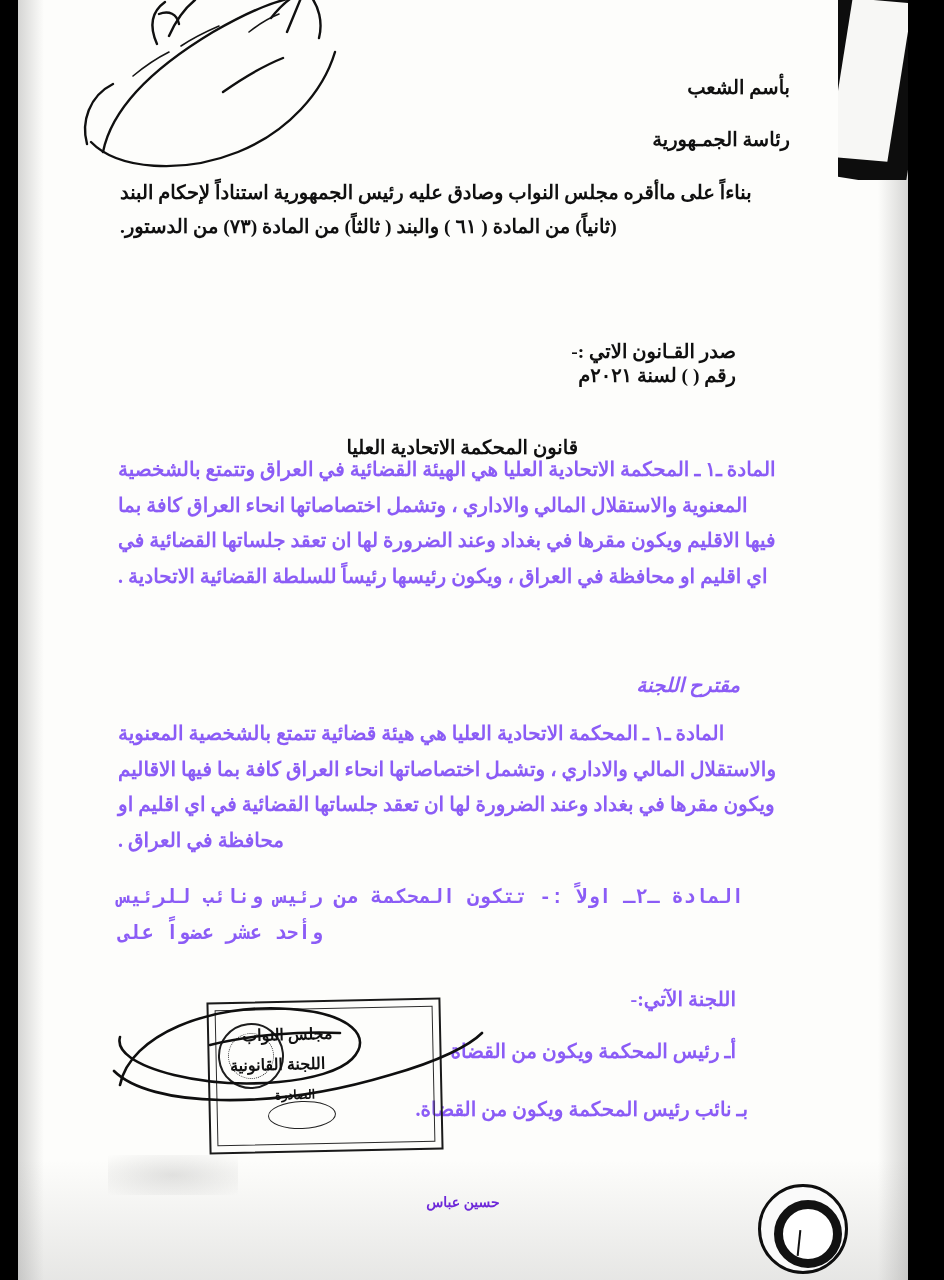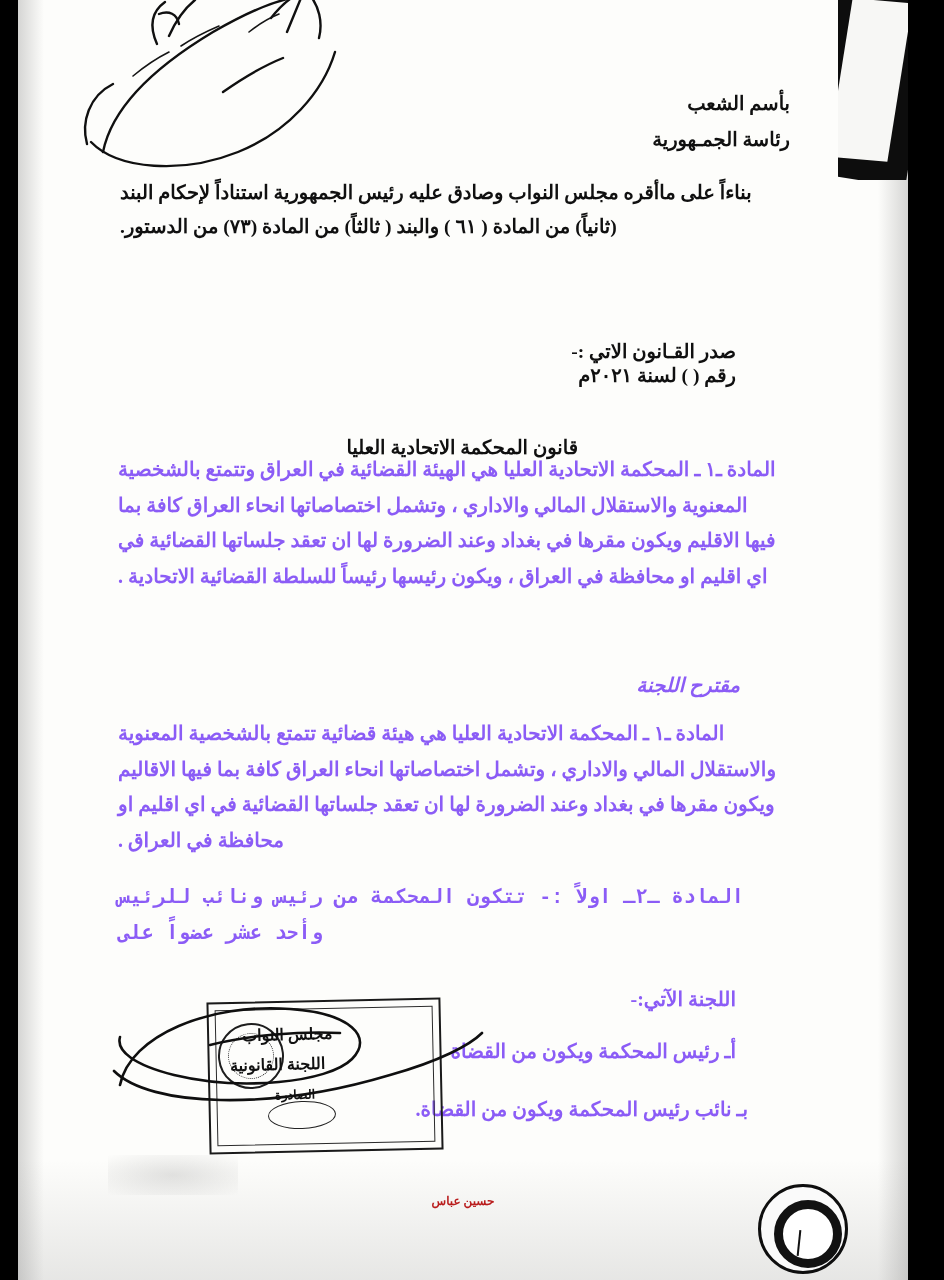--- a/index.html
+++ b/index.html
@@ -192,23 +192,23 @@
     border: 1.6px solid #222;
     border-radius: 50%;
     transform: rotate(-2deg);
   }
 
   .bottom-name {
     position: absolute;
     left: 0; right: 0;
     top: 1194px;
     text-align: center;
-    font-size: 12px;
-    font-weight: 700;
-    color: #b91c1c;
+    font-size: 14px;
+    font-weight: 700;
+    color: #6d28d9;
     direction: rtl;
   }
 
   .bottom-circle {
     position: absolute;
     left: 740px;
     top: 1184px;
     width: 86px;
     height: 86px;
   }
@@ -278,21 +278,21 @@
       </g>
       <g fill="none" stroke="#151515" stroke-width="1.6" stroke-linecap="round">
         <path d="M60 84 C 72 74, 84 66, 96 60"></path>
         <path d="M108 54 C 120 46, 132 40, 146 34"></path>
         <path d="M176 40 C 186 32, 196 26, 206 22"></path>
       </g>
     </svg>
 
     <div class="doc-body">
 
-      <div class="line hdr" style="right:118px; top:72px;margin-top:16px;">بأسم الشعب</div>
+      <div class="line hdr" style="right:118px; top:72px;">بأسم الشعب</div>
       <div class="line hdr" style="right:118px; top:124px;">رئاسة الجمـهورية</div>
 
       <div class="para hdr" style="right:118px; top:176px; width:670px; line-height:1.75;">بناءاً على ماأقره مجلس النواب وصادق عليه رئيس الجمهورية استناداً لإحكام البند (ثانياً) من المادة ( ٦١ ) والبند ( ثالثاً) من المادة (٧٣) من الدستور.</div>
 
       <div class="line hdr" style="right:172px; top:300px;margin-top:36px;">صدر القـانون الاتي :-</div>
 
       <div class="line hdr" style="right:172px; top:360px;">رقم (    ) لسنة ٢٠٢١م</div>
 
       <div class="line hdr" style="right:330px; top:432px;">قانون المحكمة الاتحادية العليا</div>
 

